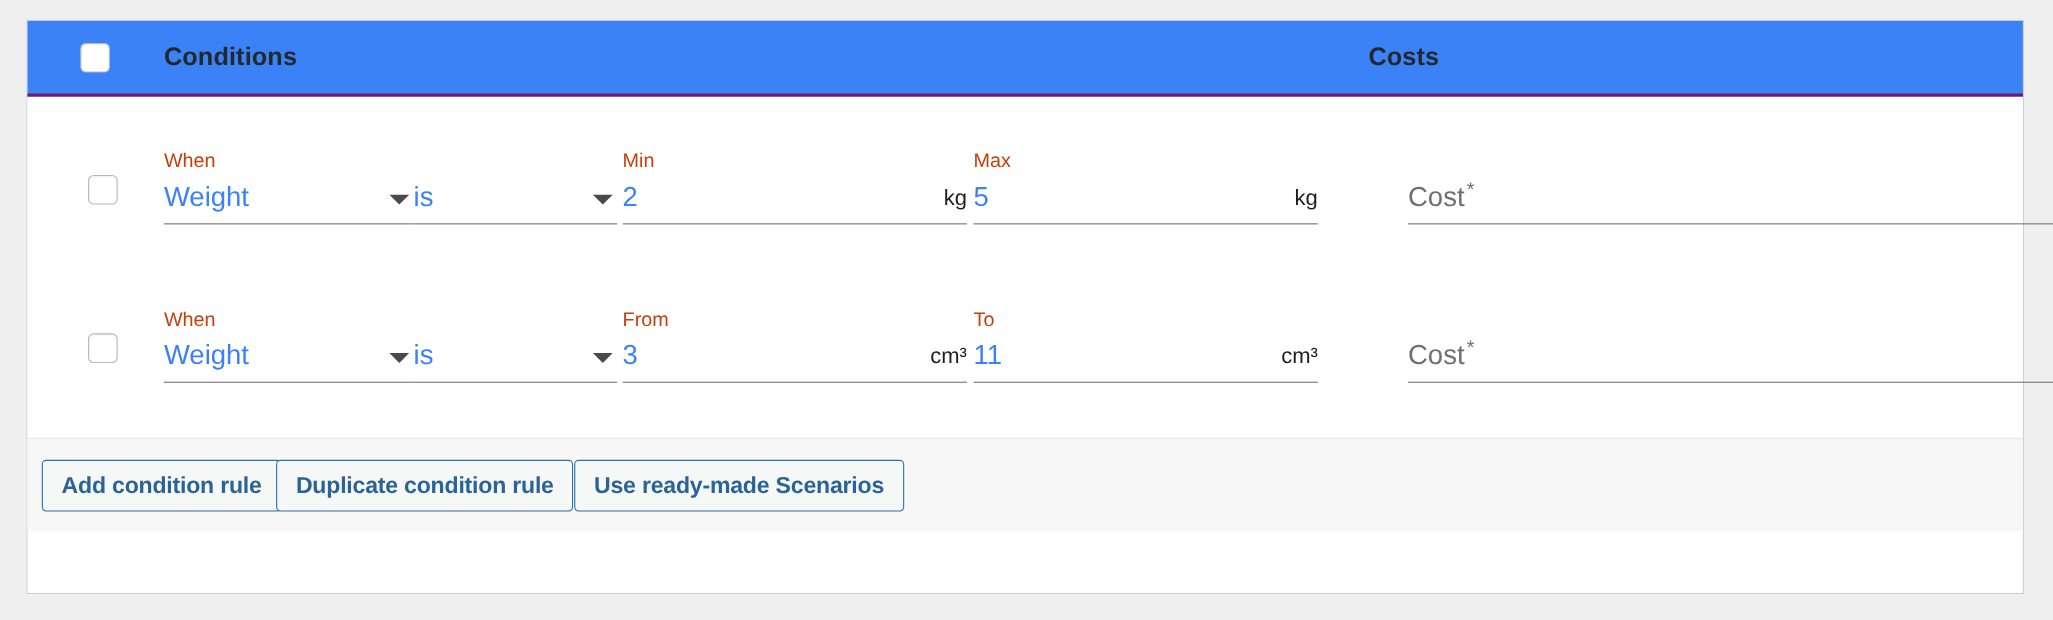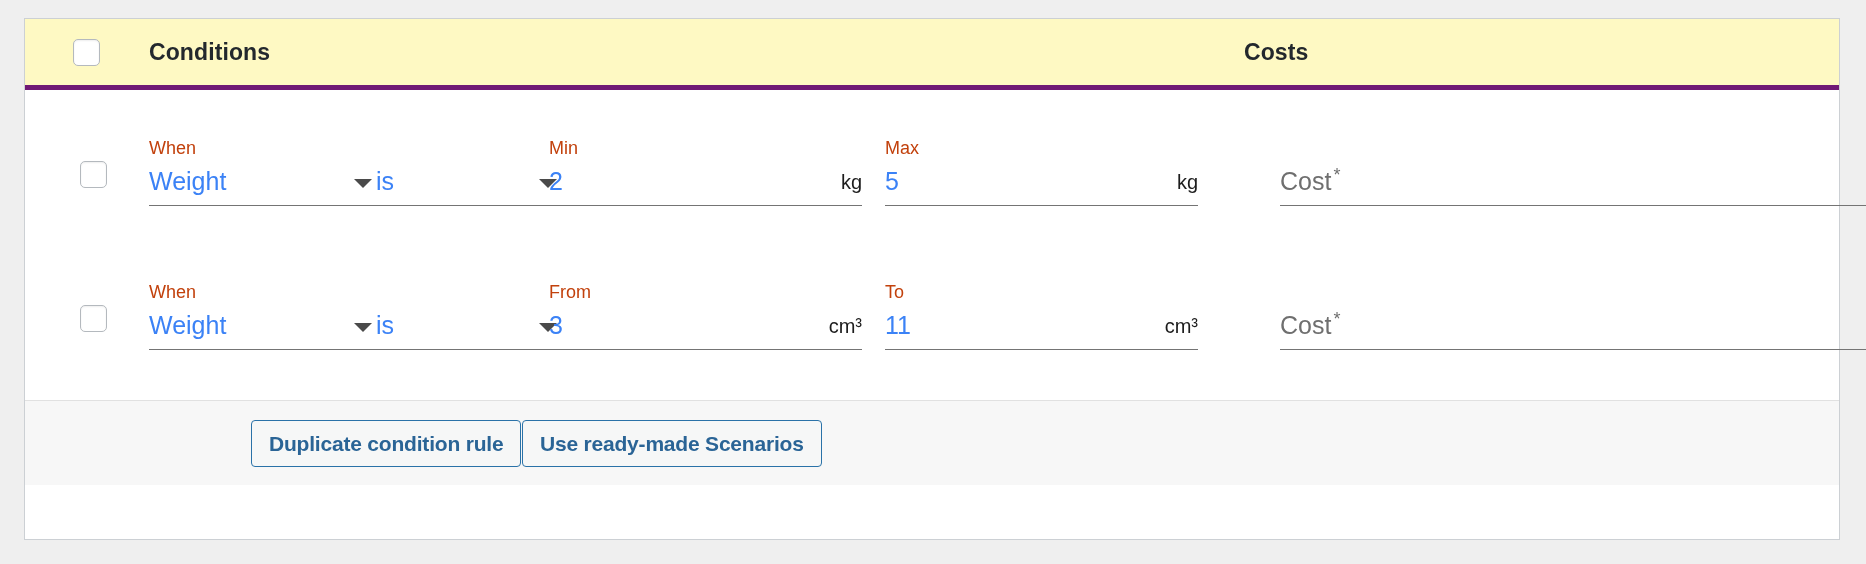--- a/index.html
+++ b/index.html
@@ -23,22 +23,22 @@
     height: 522px;
     background: #ffffff;
     border: 1px solid #ccd0d4;
     box-sizing: border-box;
   }
 
   
   .table-head {
     position: relative;
     height: 66px;
-    background: #fef9c3;
-    border-bottom: 5px solid #701a75;
+    background: #3b82f6;
+    border-bottom: 3px solid #701a75;
   }
   .head-label {
     position: absolute;
     top: 50%;
     transform: translateY(-50%);
     font-size: 23px;
     font-weight: bold;
     color: #23282d;
     letter-spacing: 0.1px;
   }
@@ -136,21 +136,21 @@
     width: 0;
     height: 0;
     border-left: 9px solid transparent;
     border-right: 9px solid transparent;
     border-top: 9px solid #4a4a4a;
   }
 
   
   .f-when   { left: 124px;  width: 227px; height: 68px; }
   .f-is     { left: 351px;  width: 185px; height: 68px; }
-  .f-min    { left: 524px;  width: 313px; height: 68px; }
+  .f-min    { left: 541px;  width: 313px; height: 68px; }
   .f-max    { left: 860px;  width: 313px; height: 68px; }
   .f-cost   { left: 1255px; width: 300px; height: 68px; }
 
   .f-pos-1 { top: 40px; }
 
   
   .f-cost { width: 600px; }
 
   
   .table-foot {
@@ -263,17 +263,18 @@
       <div class="field f-cost f-pos-1">
         <span class="fval placeholder"><span>Cost</span><span class="req">*</span></span>
         <span class="suffix dollar">$</span>
         <span class="field-line"></span>
       </div>
     </div>
 
   </div>
 
   <div class="table-foot">
+    <button class="btn btn-1">Add condition rule</button>
     <button class="btn btn-3">Use ready-made Scenarios</button>
     <button class="btn btn-2">Duplicate condition rule</button>
   </div>
 
 </div>
 
 </body></html>

